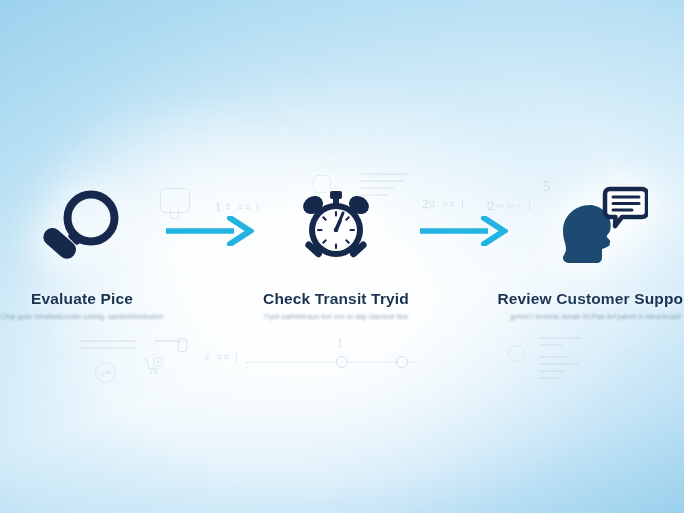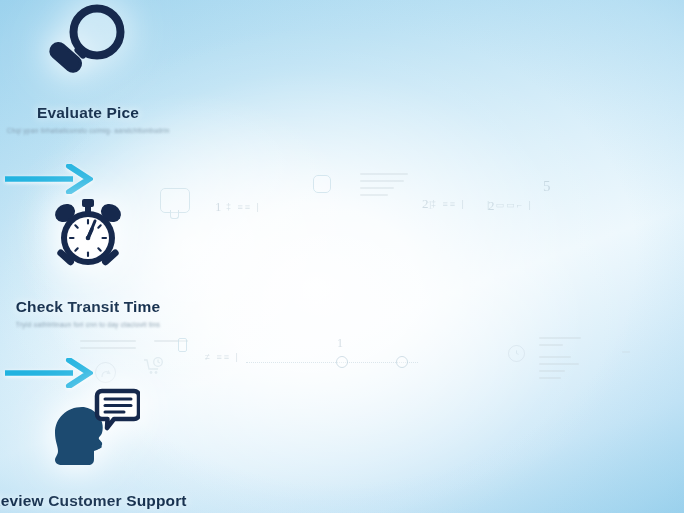--- a/index.html
+++ b/index.html
@@ -72,21 +72,21 @@
     border-top:1.5px dotted #c3d5df; opacity:.55;
   }
   .deco-node {
     position:absolute; width:12px; height:12px; border-radius:50%;
     border:1.4px solid #c3d5df; background:rgba(255,255,255,.5); opacity:.75;
   }
 
   
   .steps {
     position:absolute; left:0; right:0; top:186px; height:150px;
-    display:flex; align-items:flex-start; justify-content:center;flex-direction:column;
+    display:flex; align-items:flex-start; justify-content:center;
   }
   .step {
     position:relative; width:176px;
     display:flex; flex-direction:column; align-items:center;
   }
   .icon-wrap {
     height:86px; display:flex; align-items:center; justify-content:center;
     filter:drop-shadow(0 0 14px rgba(255,255,255,0.95)) drop-shadow(0 0 26px rgba(255,255,255,0.7));
   }
   .step-title {
@@ -233,21 +233,21 @@
             <line x1="55.7" y1="29.3" x2="53.3" y2="31.7"></line>
             <line x1="32.7" y1="52.3" x2="30.3" y2="54.7"></line>
           </g>
           <g stroke="#16294d" stroke-linecap="round" fill="none">
             <line x1="43" y1="42" x2="50" y2="25" stroke-width="3"></line>
             <line x1="43" y1="42" x2="47" y2="33" stroke-width="3.6"></line>
           </g>
           <circle cx="43" cy="42" r="2.3" fill="#16294d"></circle>
         </svg>
       </div>
-      <div class="step-title">Check Transit Time</div>
+      <div class="step-title">Check Transit Tryid</div>
       <div class="step-sub">Tryid oathtritnaun fori cnn to day ctaciovit tins</div>
     </div>
 
     <div class="arrow">
       <svg width="90" height="30" viewBox="0 0 90 30">
         <line x1="2" y1="15" x2="70" y2="15" stroke="#22b3e0" stroke-width="5.5" stroke-linecap="butt"></line>
         <polyline points="66,2 86,15 66,28" stroke="#22b3e0" stroke-width="6" fill="none" stroke-linecap="round" stroke-linejoin="miter"></polyline>
       </svg>
     </div>
 

